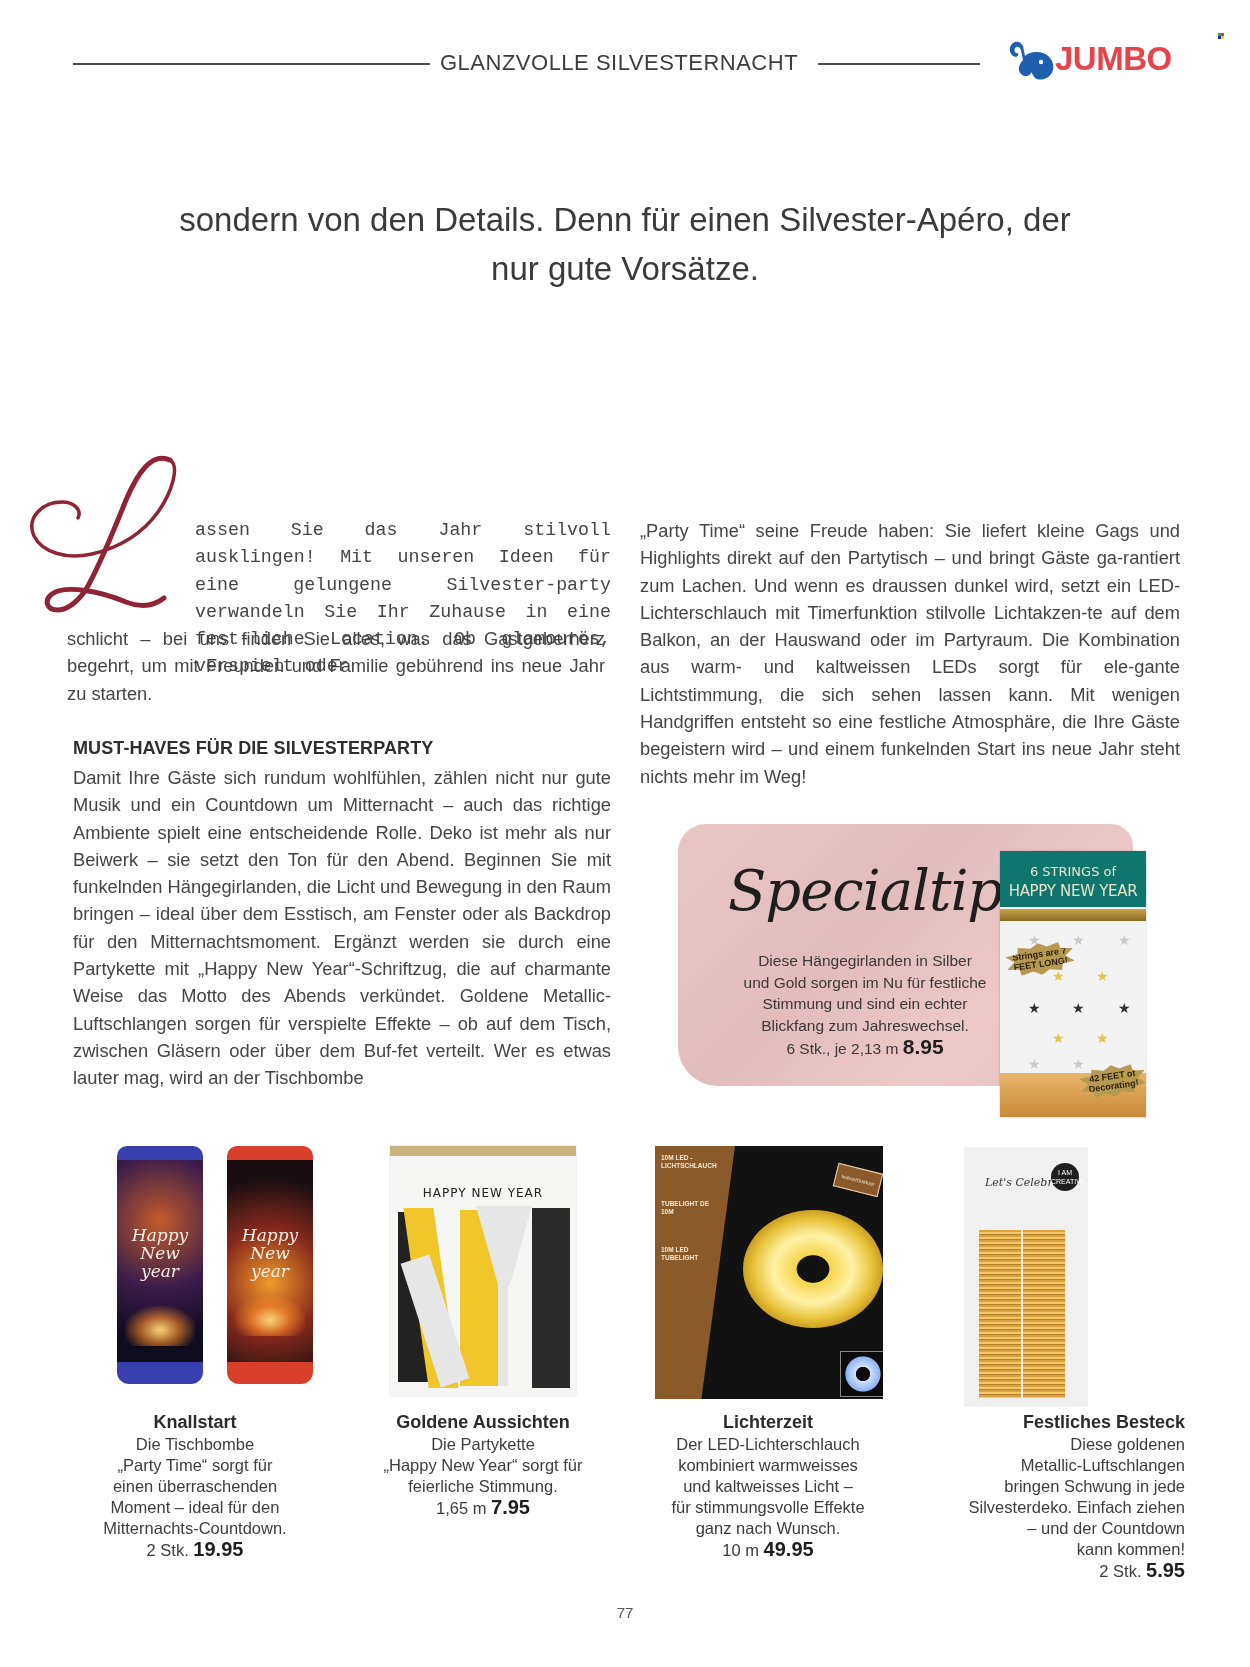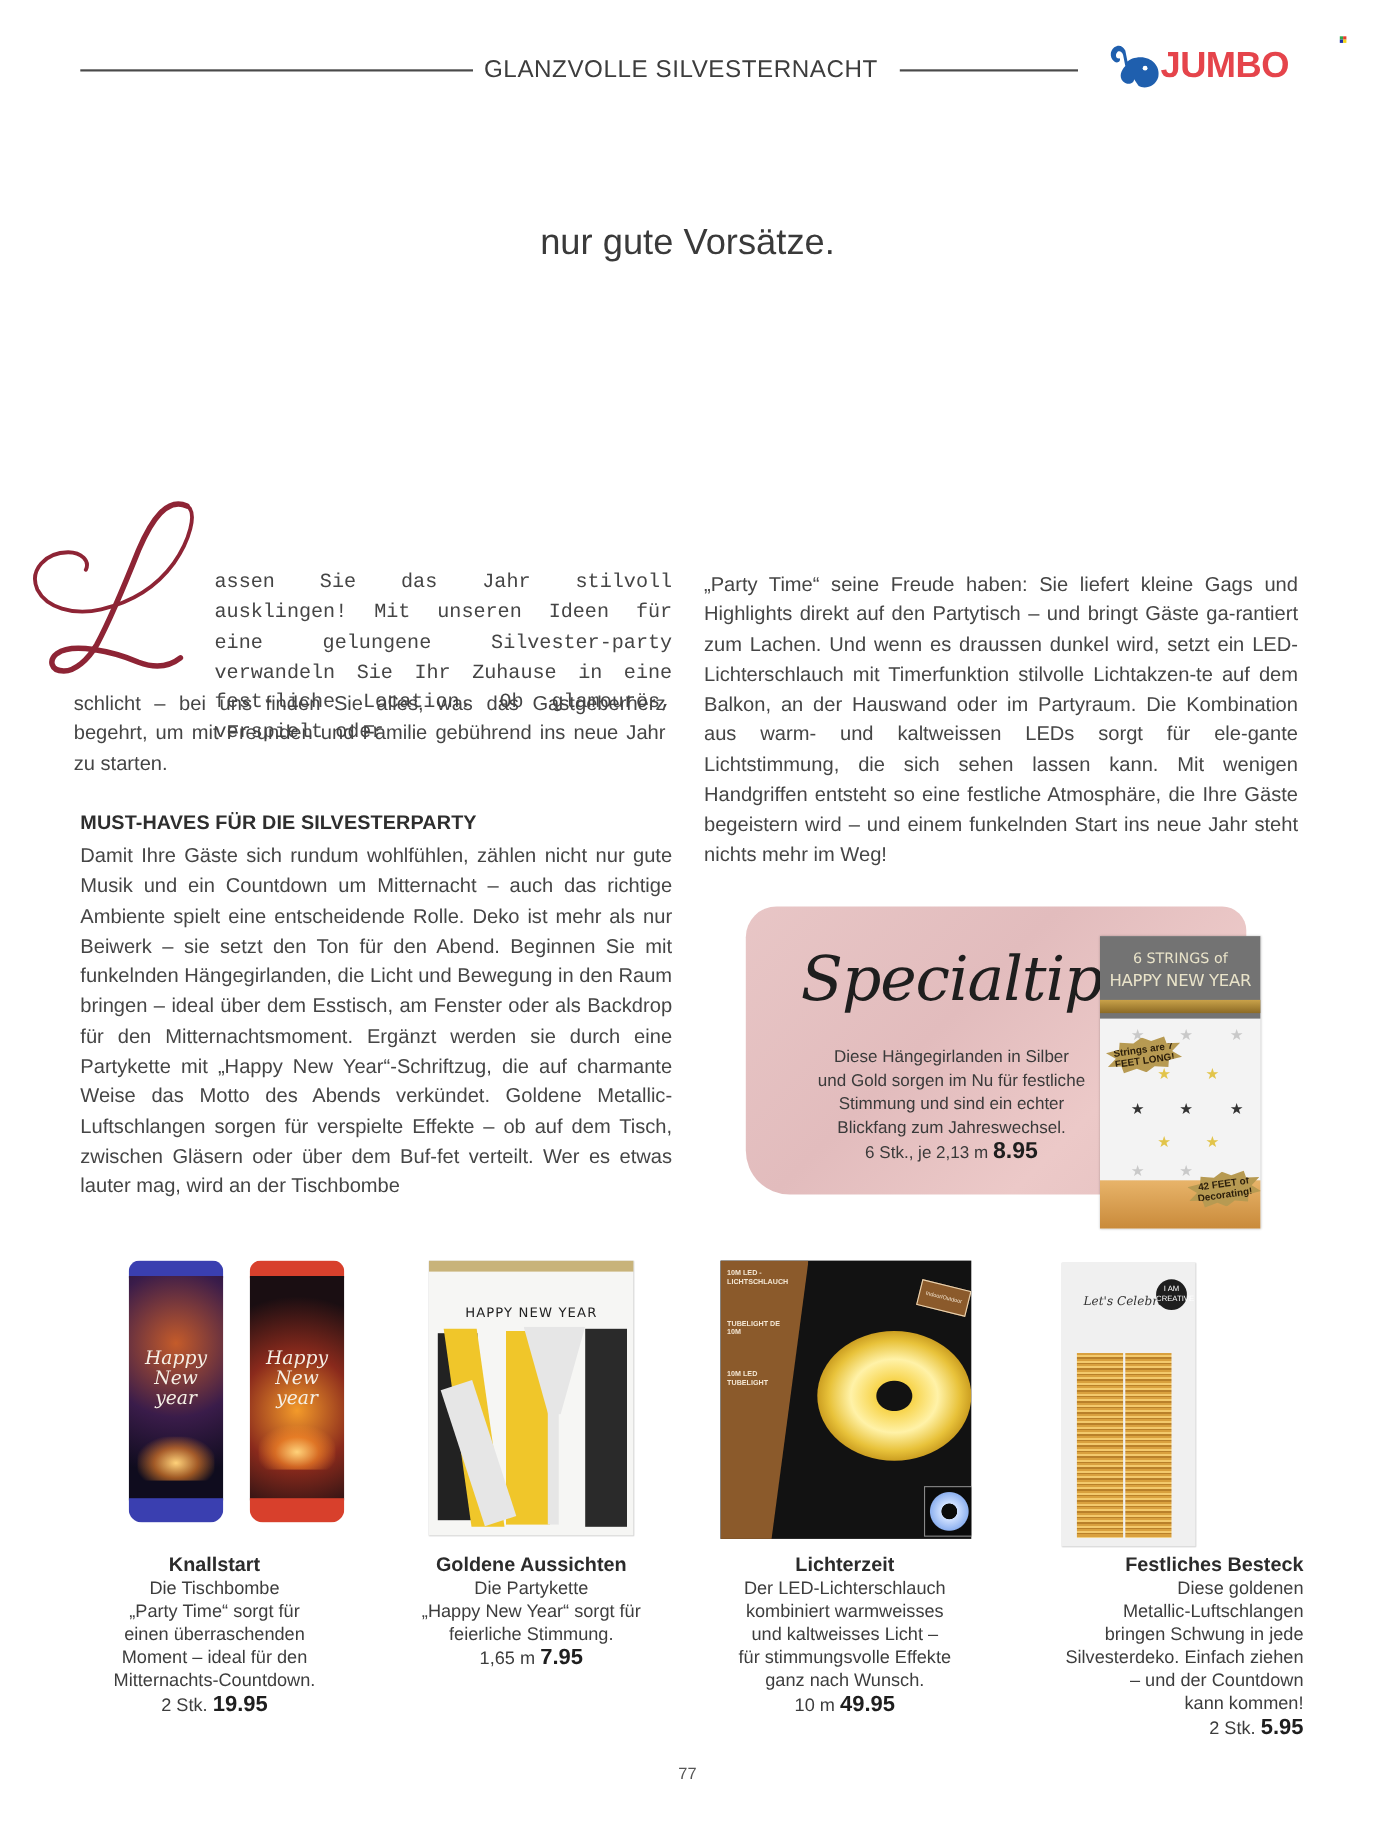--- a/index.html
+++ b/index.html
@@ -40,21 +40,21 @@
                font-style:italic; font-size:56px; color:#1e1e1e; letter-spacing:-1px; }
   .tip-text { position:absolute; left:740px; top:950px; width:250px; text-align:center;
               font-size:15.5px; line-height:21.5px; color:#3a3a3a; }
   .tip-price-row { display:block; }
   .price { font-weight:bold; color:#1e1e1e; }
   .tip-text .price { font-size:21px; }
 
   
   .garland { position:absolute; left:1000px; top:851px; width:146px; height:266px;
              background:#f3f3f3; box-shadow:0 0 2px rgba(0,0,0,0.25); overflow:hidden; }
-  .garland-head { position:absolute; left:0; top:0; width:146px; height:75px; background:#737373; }
+  .garland-head { position:absolute; left:0; top:0; width:146px; height:56px; background:#0f766e; }
   .garland-head .l1 { position:absolute; top:13px; width:146px; text-align:center; font-size:13px;
                       color:#e9e3c9; font-family:"DejaVu Sans", sans-serif; }
   .garland-head .l2 { position:absolute; top:31px; width:146px; text-align:center; font-size:15px;
                       color:#e9e3c9; font-family:"DejaVu Sans", sans-serif; letter-spacing:-0.3px; }
   .garland-band { position:absolute; left:0; top:58px; width:146px; height:12px;
                   background:linear-gradient(#c9a24a,#8c6a24); }
   .garland-floor { position:absolute; left:0; top:222px; width:146px; height:44px;
                    background:linear-gradient(#e8b46a,#c98a3a); }
   .star { position:absolute; font-size:14px; line-height:14px; }
   .burst { position:absolute; background:#b79a52; color:#2a1d0a; font-weight:bold; text-align:center;
@@ -125,20 +125,21 @@
   <span class="logo-word">JUMBO</span>
 </div>
 <div class="corner-mark">
   <div style="position:absolute;left:0;top:0;width:3px;height:3px;background:#2fa84a;"></div>
   <div style="position:absolute;left:3px;top:0;width:3px;height:3px;background:#e53a2f;"></div>
   <div style="position:absolute;left:0;top:3px;width:3px;height:3px;background:#1d2fa8;"></div>
   <div style="position:absolute;left:3px;top:3px;width:3px;height:3px;background:#f2d51a;"></div>
 </div>
 
 <div class="intro">
+  <div>sondern von den Details. Denn für einen Silvester-Apéro, der</div>
   <div>nur gute Vorsätze.</div>
 </div>
 
 <svg class="drop-cap" viewBox="0 0 170 170">
   <path d="M148 8 C130 0 116 20 104 48 C92 78 80 108 66 134 C58 148 46 158 36 158 C24 158 22 148 30 142 C44 132 80 140 104 150 C120 156 132 154 142 146" fill="none" stroke="#8e2435" stroke-width="5" stroke-linecap="round"></path>
   <path d="M148 8 C158 14 150 40 136 60 C120 82 96 96 70 102 C44 108 20 100 12 84 C4 66 20 50 40 50 C52 50 60 58 56 66" fill="none" stroke="#8e2435" stroke-width="3.5" stroke-linecap="round"></path>
 </svg>
 
 <div class="col1-indent">assen Sie das Jahr stilvoll ausklingen! Mit unseren Ideen für eine gelungene Silvester-party verwandeln Sie Ihr Zuhause in eine fest-liche Location. Ob glamourös, verspielt oder</div>
 <div class="col1-rest">schlicht – bei uns finden Sie alles, was das Gastgeberherz begehrt, um mit Freunden und Familie gebührend ins neue Jahr zu starten.</div>

